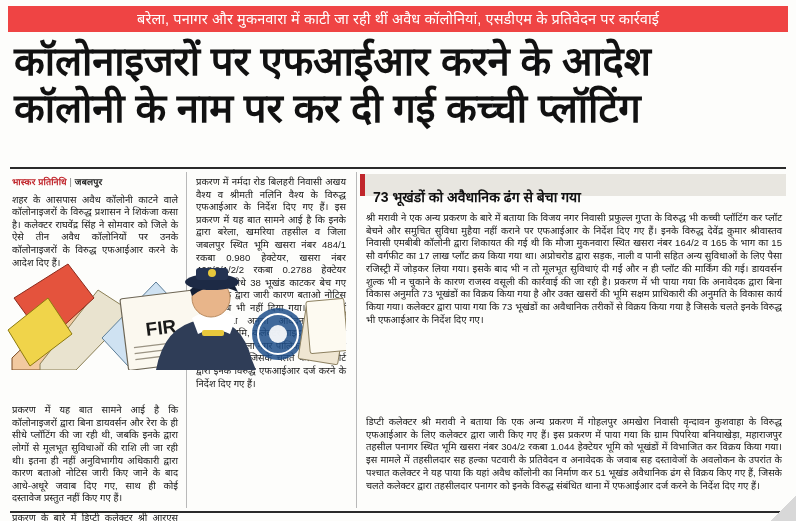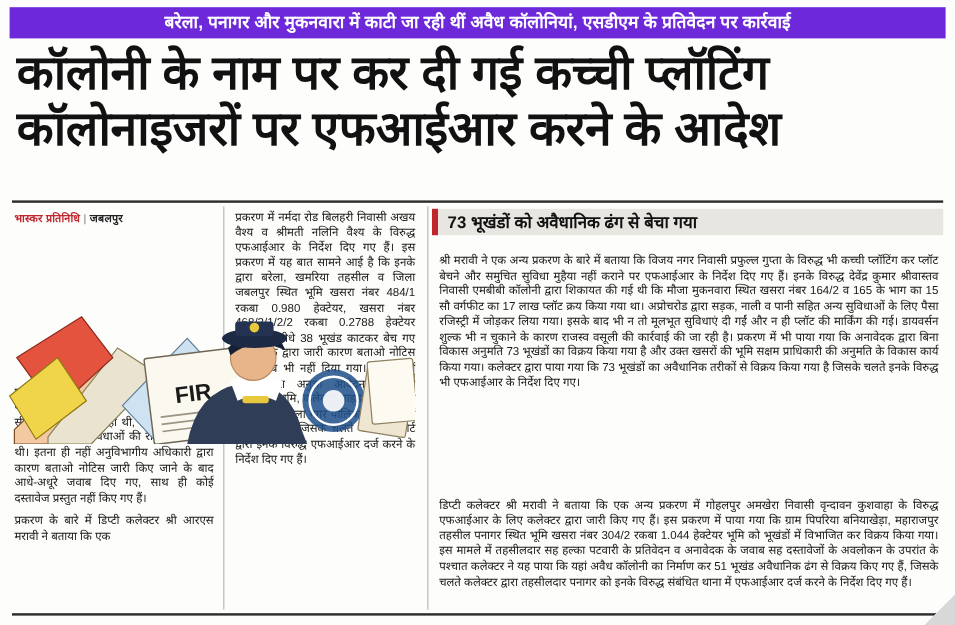--- a/index.html
+++ b/index.html
@@ -24,24 +24,24 @@
     position: absolute;
     top: 6px;
     left: 8px;
     width: 780px;
     height: 26px;
   }
   .kicker {
     display: block;
     width: 100%;
     height: 100%;
-    background: #6d28d9;
+    background: #ef4444;
     color: #ffffff;
     font-size: 14.5px;
-    font-weight: bold;
+    font-weight: normal;
     line-height: 26px;
     text-align: center;
     letter-spacing: 0.1px;
     white-space: nowrap;
     overflow: hidden;
     box-sizing: border-box;
     padding: 0 4px;
   }
 
   
@@ -135,21 +135,21 @@
     position: absolute;
     left: 360px;
     width: 426px;
     height: 22px;
     background: #e8e6e0;
     border-left: 5px solid #c0262c;
     box-sizing: border-box;
   }
   .subhead span {
     display: block;
-    padding: 0 8px;
+    padding: 12px 8px;
     font-size: 14px;
     font-weight: bold;
     color: #111;
     line-height: 22px;
     white-space: nowrap;
   }
   .sh1 { top: 174px; }
   .sh2 { top: 356px; }
 
   .rcol {
@@ -178,34 +178,35 @@
 </head>
 <body>
 
 <div class="page">
 
   <div class="kicker-wrap">
     <span class="kicker">बरेला, पनागर और मुकनवारा में काटी जा रही थीं अवैध कॉलोनियां, एसडीएम के प्रतिवेदन पर कार्रवाई</span>
   </div>
 
   <div class="headline">
+    <span class="headline-line">कॉलोनाइजरों पर एफआईआर करने के आदेश</span>
     <span class="headline-line">कॉलोनी के नाम पर कर दी गई कच्ची प्लॉटिंग</span>
-    <span class="headline-line">कॉलोनाइजरों पर एफआईआर करने के आदेश</span>
   </div>
 
   <div class="rule-top"></div>
   <div class="col-divider cd1"></div>
   <div class="col-divider cd2"></div>
 
   <div class="col col-1">
     <p class="byline">
       <span>भास्कर प्रतिनिधि</span>
       <span class="sep">|</span>
       <span class="place">जबलपुर</span>
     </p>
+    <p>शहर के आसपास अवैध कॉलोनी काटने वाले कॉलोनाइजरों के विरुद्ध प्रशासन ने शिकंजा कसा है। कलेक्टर राघवेंद्र सिंह ने सोमवार को जिले के ऐसे तीन अवैध कॉलोनियों पर उनके कॉलोनाइजरों के विरुद्ध एफआईआर करने के आदेश दिए हैं।</p>
     <div class="wrap-spacer"></div>
     <p>प्रकरण में यह बात सामने आई है कि कॉलोनाइजरों द्वारा बिना डायवर्सन और रेरा के ही सीधे प्लॉटिंग की जा रही थी, जबकि इनके द्वारा लोगों से मूलभूत सुविधाओं की राशि ली जा रही थी। इतना ही नहीं अनुविभागीय अधिकारी द्वारा कारण बताओ नोटिस जारी किए जाने के बाद आधे-अधूरे जवाब दिए गए, साथ ही कोई दस्तावेज प्रस्तुत नहीं किए गए हैं।</p>
     <p>प्रकरण के बारे में डिप्टी कलेक्टर श्री आरएस मरावी ने बताया कि एक</p>
   </div>
 
   <div class="col col-2">
     <p>प्रकरण में नर्मदा रोड बिलहरी निवासी अखय वैश्य व श्रीमती नलिनि वैश्य के विरुद्ध एफआईआर के निर्देश दिए गए हैं। इस प्रकरण में यह बात सामने आई है कि इनके द्वारा बरेला, खमरिया तहसील व जिला जबलपुर स्थित भूमि खसरा नंबर 484/1 रकबा 0.980 हेक्टेयर, खसरा नंबर 468/2/1/2/2 रकबा 0.2788 हेक्टेयर जमीन में सीधे 38 भूखंड काटकर बेच गए तथा इनके द्वारा जारी कारण बताओ नोटिस का जवाब भी नहीं दिया गया। इतना नहीं इनके द्वारा अनुज्ञा आवेदन के साथ व्यपवर्तित भूमि, कलेक्टर गाइड लाइन सहित अन्य शुल्क बरेला नगर पालिका में जमा नहीं किया गया है, जिसके चलते कलेक्टर कोर्ट द्वारा इनके विरुद्ध एफआईआर दर्ज करने के निर्देश दिए गए हैं।</p>
   </div>
 
   <div class="art">

